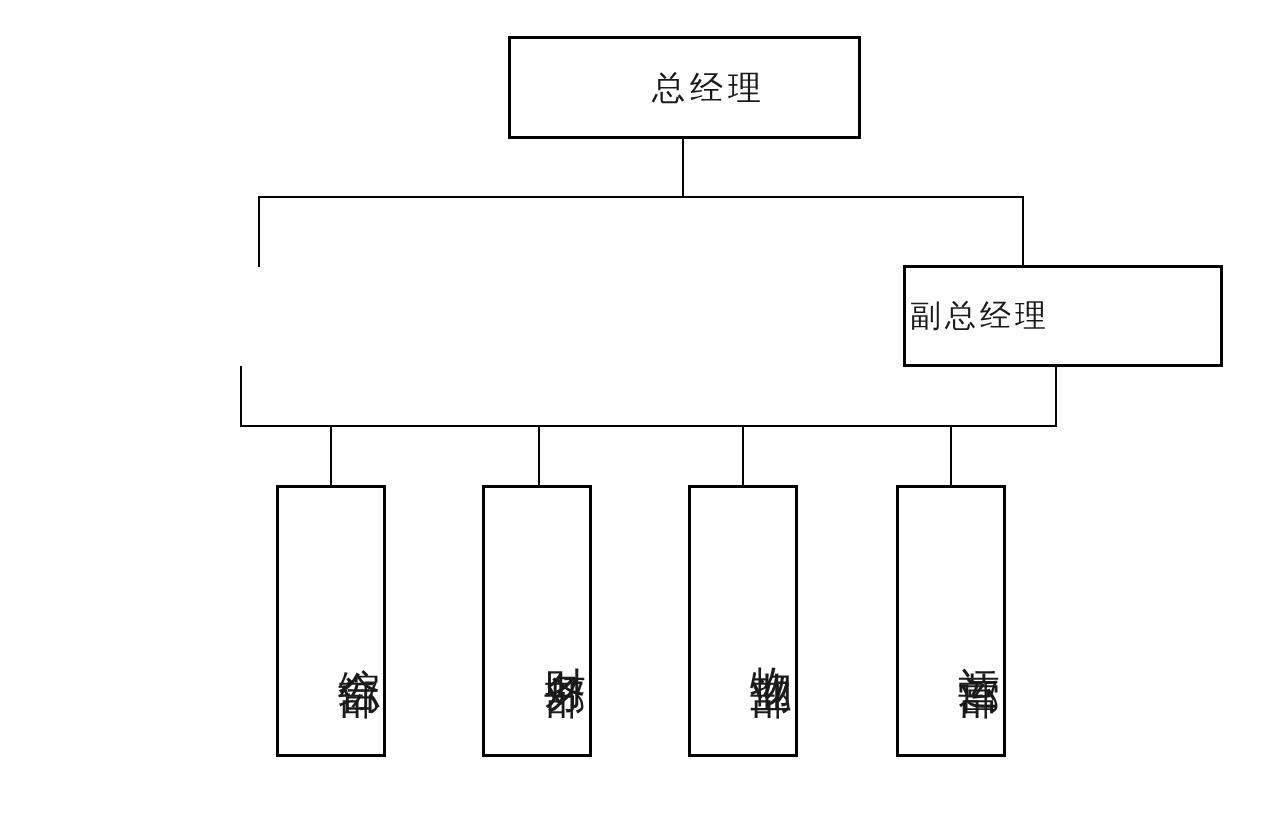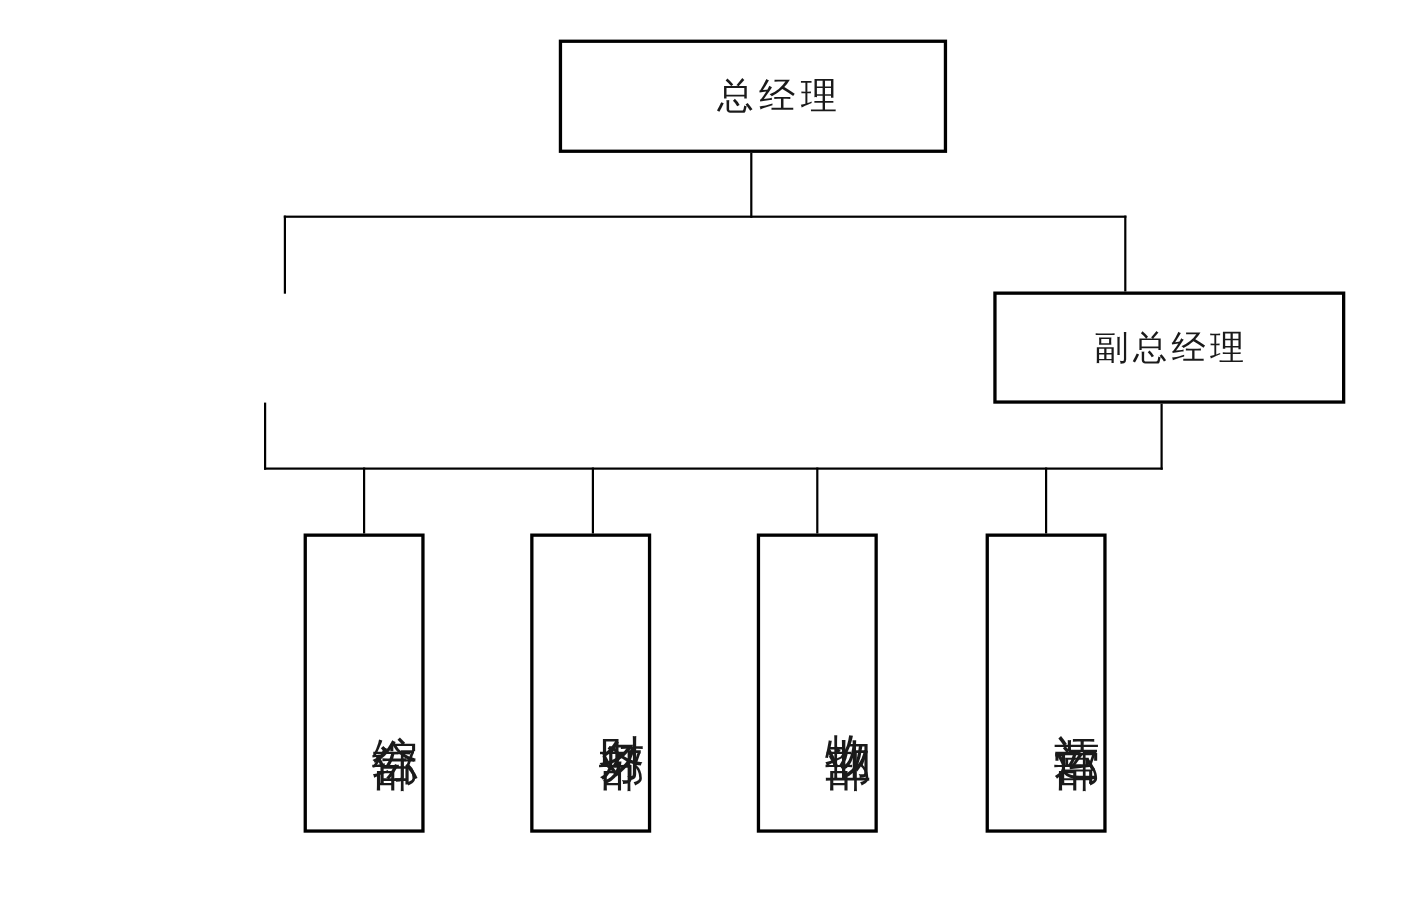--- a/index.html
+++ b/index.html
@@ -73,21 +73,21 @@
     left: 903px;
     top: 265px;
     width: 320px;
     height: 102px;
   }
   .node-deputy .node-label {
     left: 0;
     right: 0;
     top: 50%;
     transform: translateY(-50%);
-    text-align: center;
+    text-align: left;
     font-size: 31px;
     letter-spacing: 4px;
     text-indent: 4px;
   }
 
   
   .node-dept {
     top: 485px;
     width: 110px;
     height: 272px;

